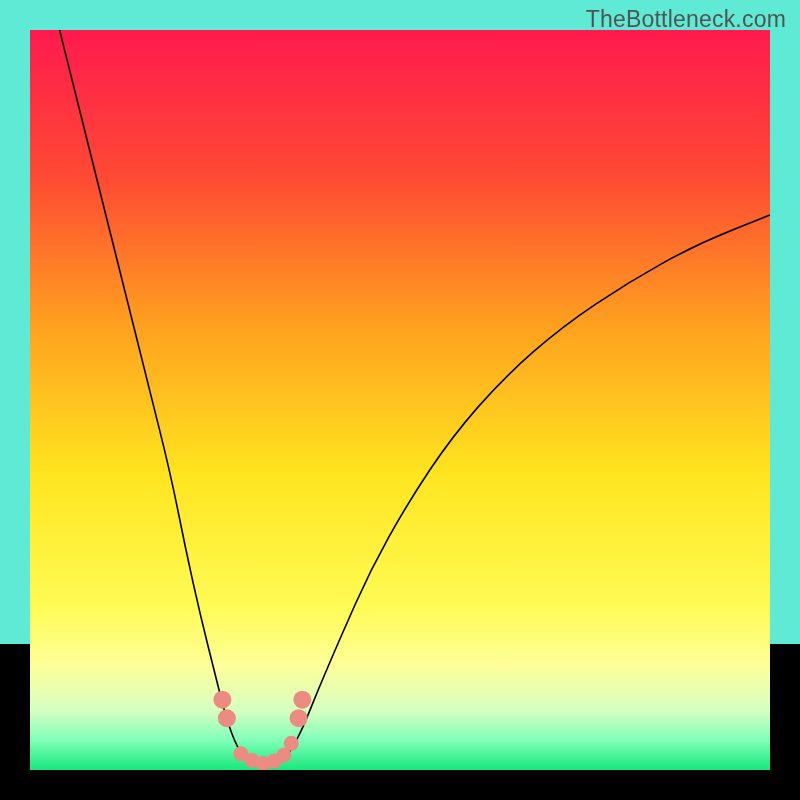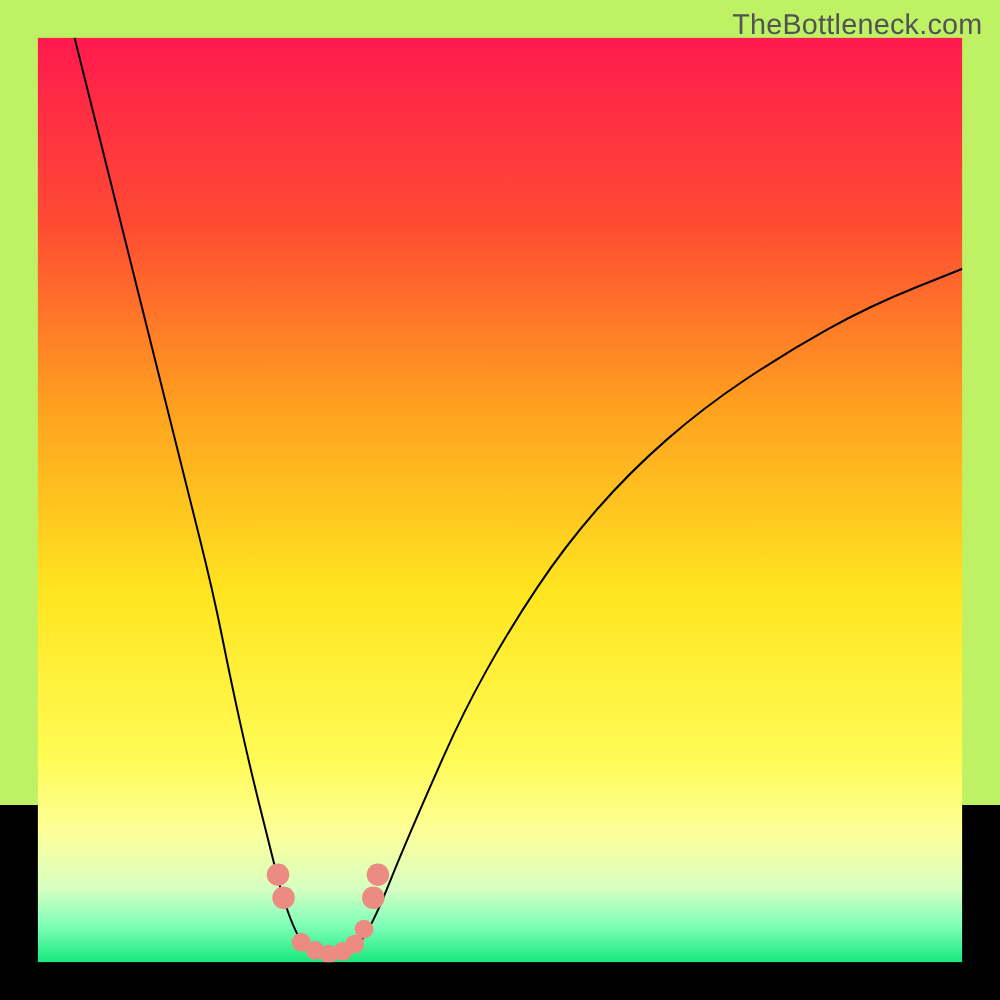--- a/index.html
+++ b/index.html
@@ -8,21 +8,21 @@
     width: 800px;
     height: 800px;
     overflow: hidden;
     background: #000;
     font-family: Arial, Helvetica, sans-serif;
   }
   .frame {
     position: relative;
     width: 800px;
     height: 644px;
-    background: #bef264;
+    background: #5eead4;
   }
   .plot {
     position: absolute;
     left: 30px;
     top: 30px;
     width: 740px;
     height: 740px;
     overflow: hidden;
   }
   .watermark {

